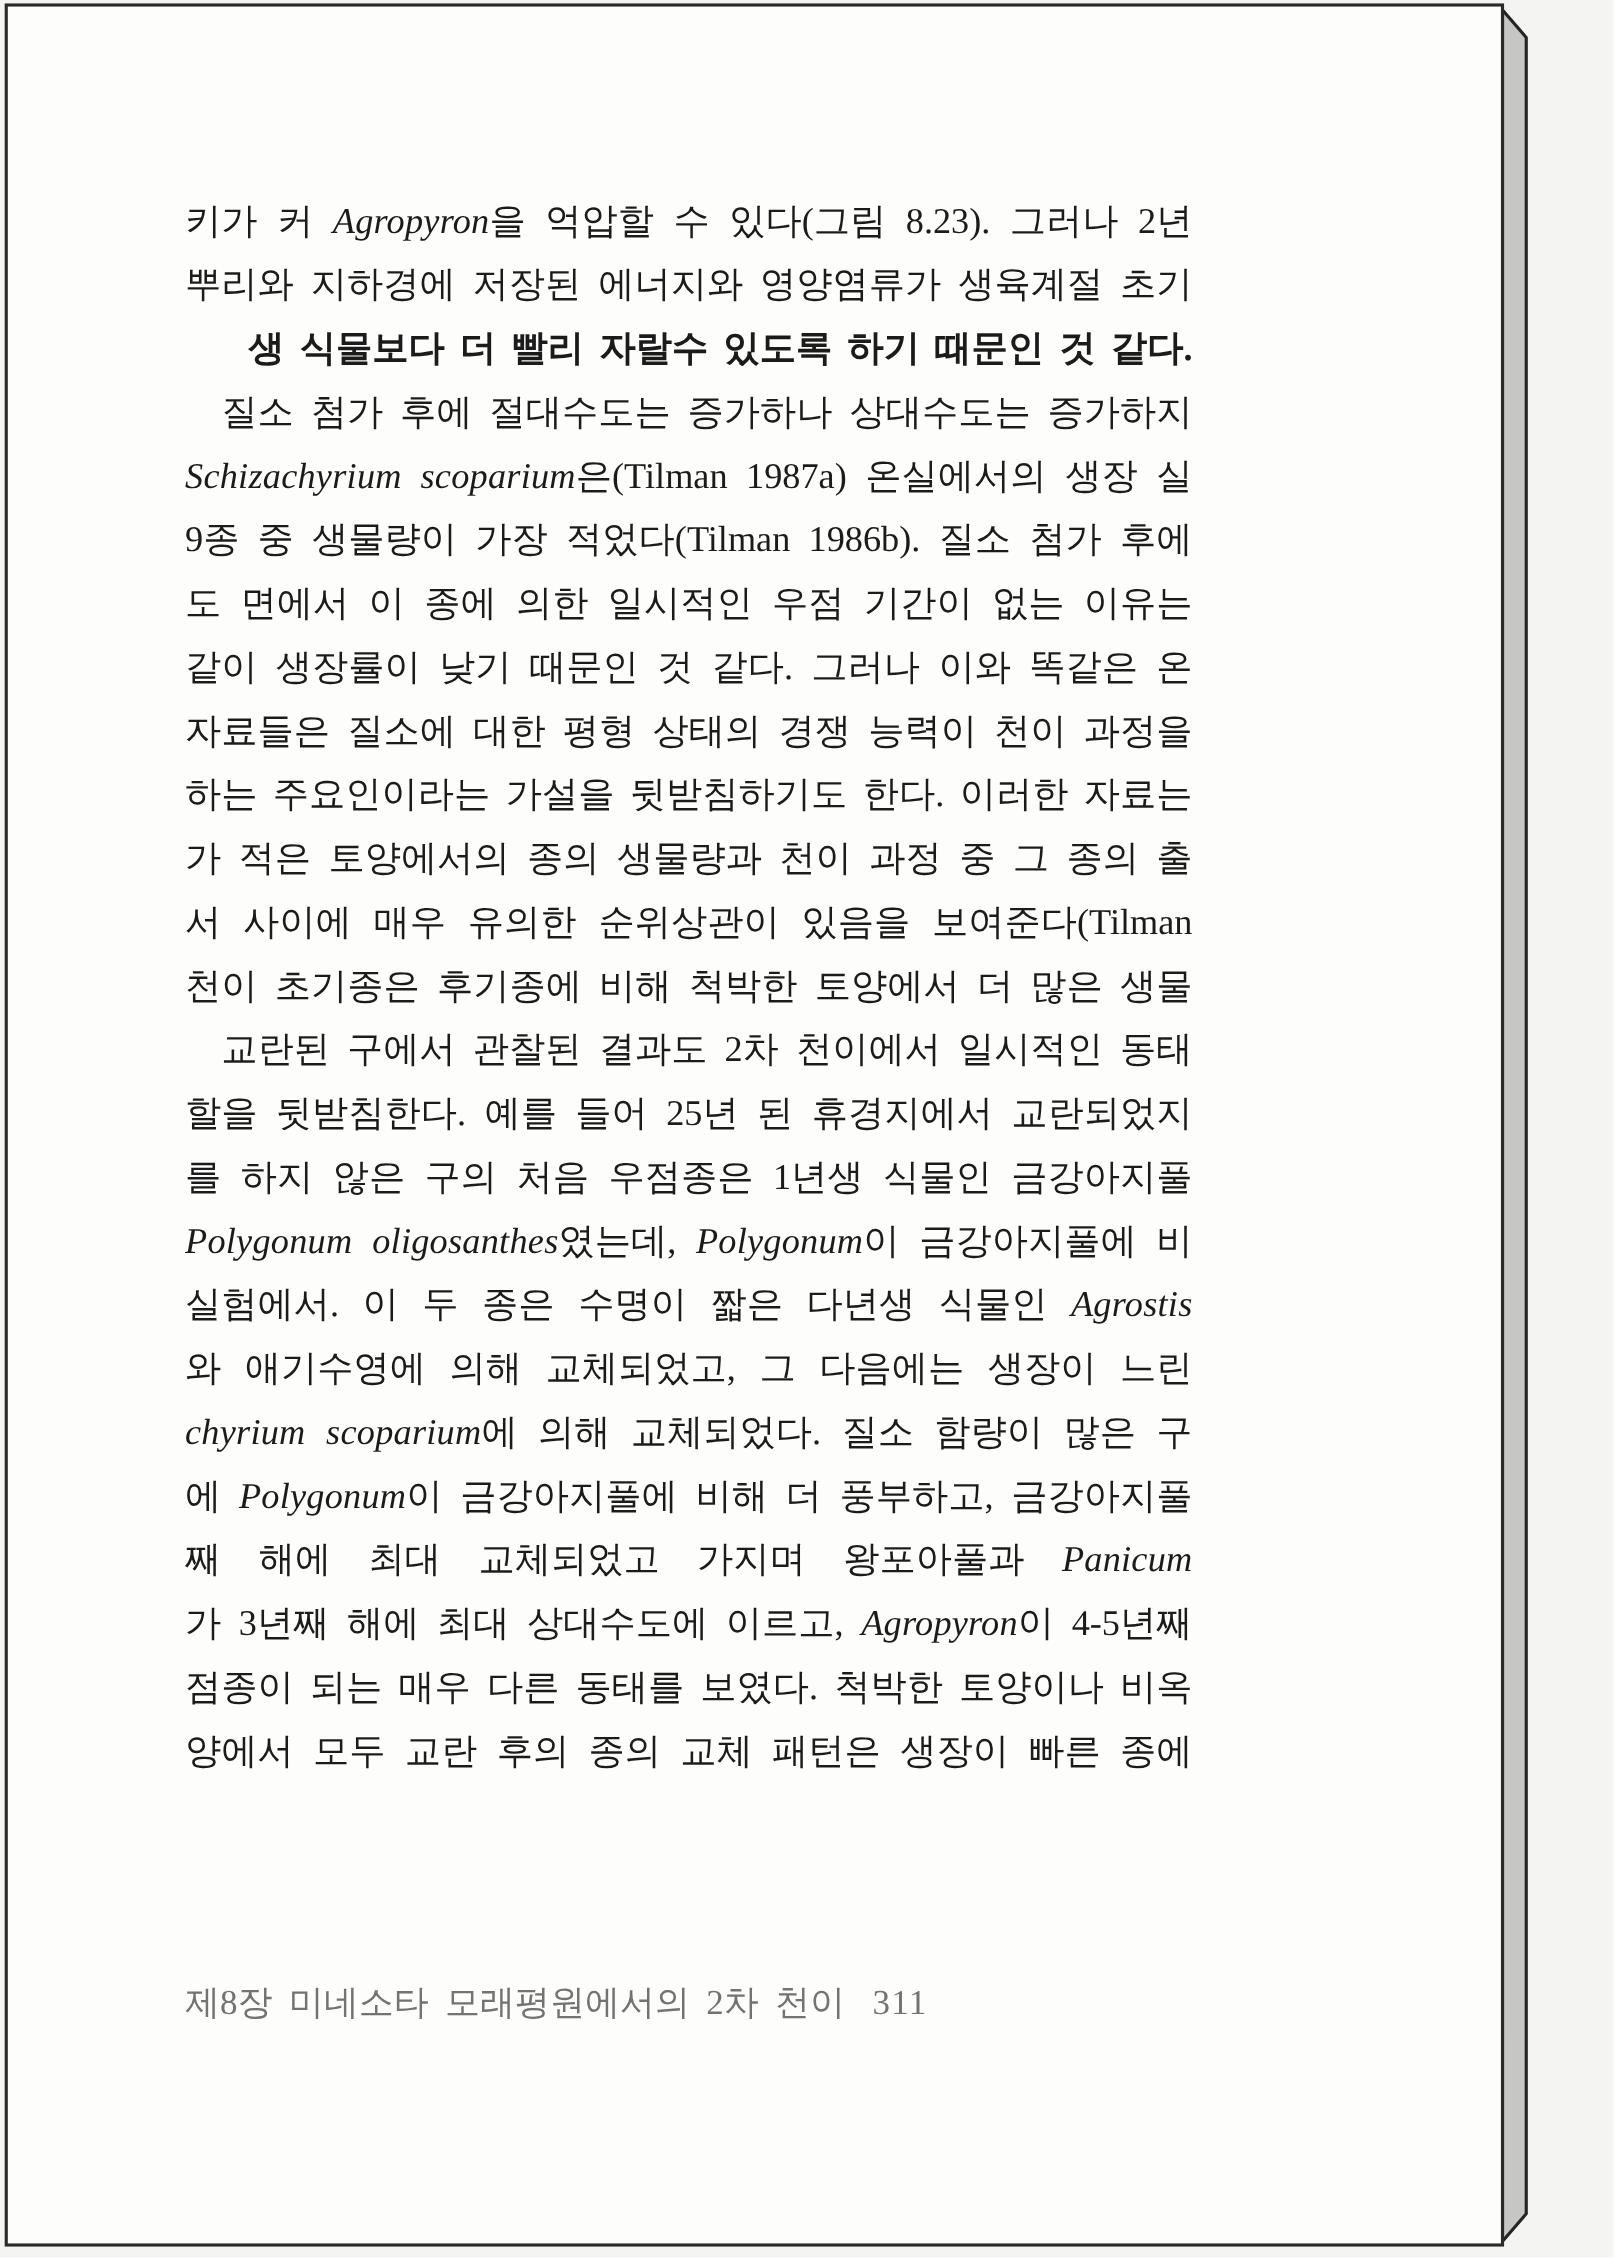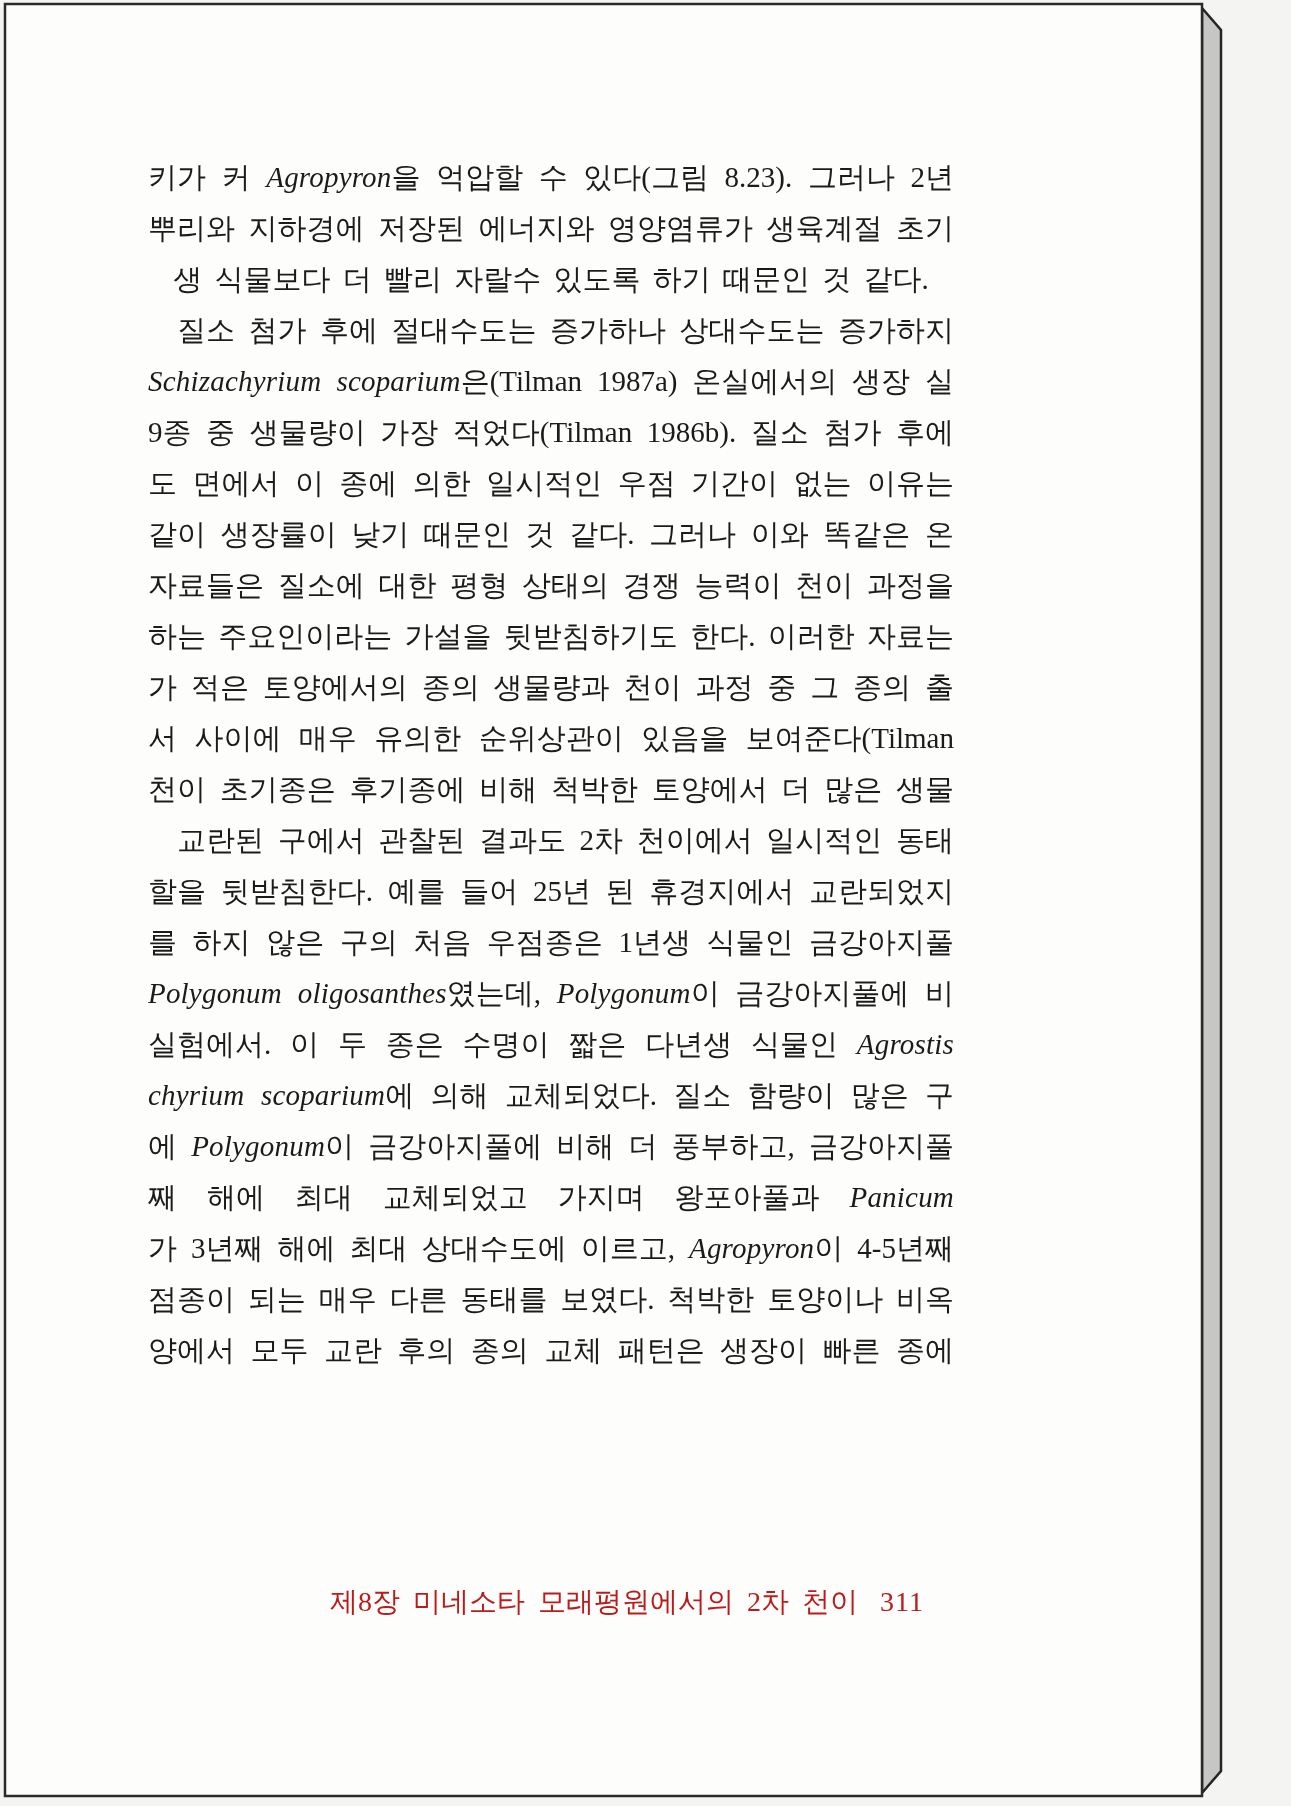--- a/index.html
+++ b/index.html
@@ -40,40 +40,40 @@
     white-space: normal;
     overflow: hidden;
   }
   .line::after {
     content: "";
     display: inline-block;
     width: 100%;
     height: 0;
   }
   .line.no-justify {
-    text-align: center;
+    text-align: right;
+    font-weight: bold;
   }
   .line.no-justify::after {
     content: none;
   }
   .line.indent {
     text-indent: 29px;
   }
   .line i {
     letter-spacing: 0.2px;
   }
   .footer {
     position: absolute;
     left: 148px;
     top: 1583px;
     width: 806px;
-    text-align: right;
     padding-right: 30px;
     box-sizing: border-box;
-    color: #b91c1c;
+    color: #737373;
     font-size: 28px;
     word-spacing: 6px;
     white-space: nowrap;
   }
   .footer .pagenum {
     margin-left: 22px;
     letter-spacing: 1px;
   }
 </style>
 </head>
@@ -100,20 +100,21 @@
       <div class="line"><span>자료들은 질소에 대한 평형 상태의 경쟁 능력이 천이 과정을 결정</span></div>
       <div class="line"><span>하는 주요인이라는 가설을 뒷받침하기도 한다. 이러한 자료는 질소</span></div>
       <div class="line"><span>가 적은 토양에서의 종의 생물량과 천이 과정 중 그 종의 출현 순</span></div>
       <div class="line"><span>서 사이에 매우 유의한 순위상관이 있음을 보여준다(Tilman 1986b).</span></div>
       <div class="line"><span>천이 초기종은 후기종에 비해 척박한 토양에서 더 많은 생물량을</span></div>
       <div class="line indent"><span>교란된 구에서 관찰된 결과도 2차 천이에서 일시적인 동태의 역</span></div>
       <div class="line"><span>할을 뒷받침한다. 예를 들어 25년 된 휴경지에서 교란되었지만 시비</span></div>
       <div class="line"><span>를 하지 않은 구의 처음 우점종은 1년생 식물인 금강아지풀과.</span></div>
       <div class="line"><i>Polygonum oligosanthes</i><span>였는데, </span><i>Polygonum</i><span>이 금강아지풀에 비해 훨씬</span></div>
       <div class="line"><span>실험에서. 이 두 종은 수명이 짧은 다년생 식물인 </span><i>Agrostis scabra</i></div>
+      <div class="line"><span>와 애기수영에 의해 교체되었고, 그 다음에는 생장이 느린 </span></div>
       <div class="line"><i>chyrium scoparium</i><span>에 의해 교체되었다. 질소 함량이 많은 구는 첫해</span></div>
       <div class="line"><span>에 </span><i>Polygonum</i><span>이 금강아지풀에 비해 더 풍부하고, 금강아지풀이 2번</span></div>
       <div class="line"><span>째 해에 최대 교체되었고 가지며 왕포아풀과 </span><i>Panicum oligosanthes</i></div>
       <div class="line"><span>가 3년째 해에 최대 상대수도에 이르고, </span><i>Agropyron</i><span>이 4-5년째에 우</span></div>
       <div class="line"><span>점종이 되는 매우 다른 동태를 보였다. 척박한 토양이나 비옥한 토</span></div>
       <div class="line"><span>양에서 모두 교란 후의 종의 교체 패턴은 생장이 빠른 종에서 생장</span></div>
     </div>
 
   <div class="footer">
     <span>제8장 미네소타 모래평원에서의 2차 천이</span><span class="pagenum">311</span>

